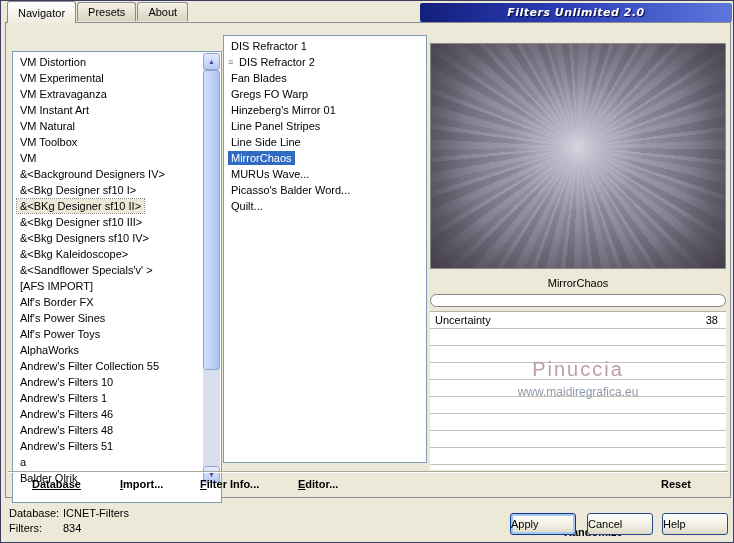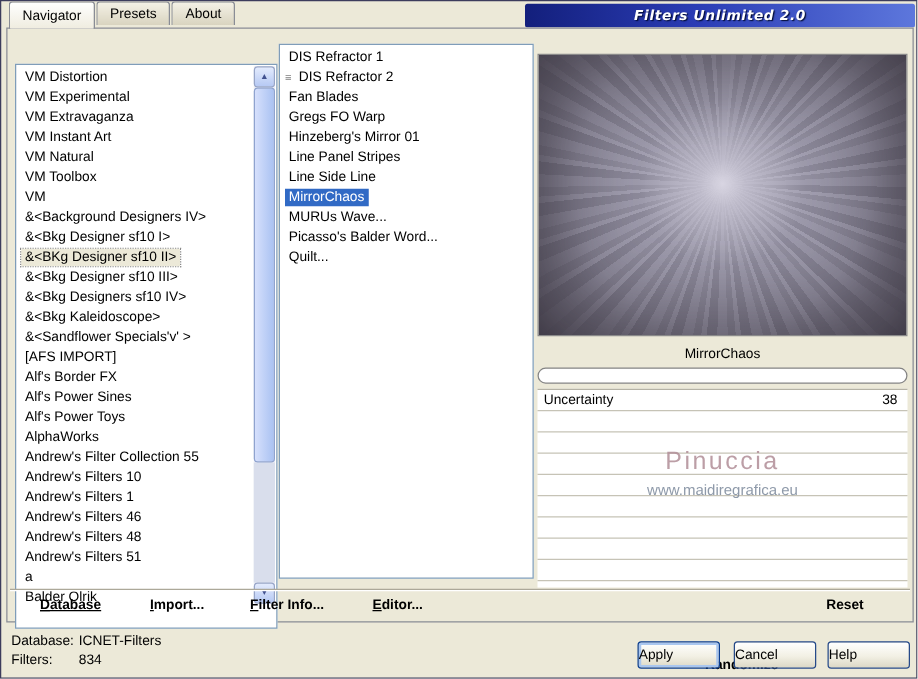--- a/index.html
+++ b/index.html
@@ -3,21 +3,21 @@
 <meta charset="utf-8">
 <style>
   html,body{margin:0;padding:0;background:#fff;}
   #dialog{
     position:relative;width:734px;height:543px;box-sizing:border-box;
     background:#ece9d8;border:1px solid #3c3c5c;
     font-family:"Liberation Sans",sans-serif;font-size:11px;color:#000;
     overflow:hidden;
   }
   
-  .tabs{position:absolute;left:6px;top:0;height:22px;display:flex;align-items:flex-start;gap:1px;z-index:3;}
+  .tabs{position:absolute;left:6px;top:0;height:22px;display:flex;align-items:center;gap:1px;z-index:3;}
   .tab{
     box-sizing:border-box;border:1px solid #898c95;border-bottom:none;border-radius:3px 3px 0 0;
     padding:3px 10px 2px;background:linear-gradient(#f4f1e6,#d9d4c0);height:19px;margin-bottom:1px;
     cursor:default;white-space:nowrap;
   }
   .tab.selected{
     background:linear-gradient(#ffffff,#efecdf);height:22px;margin-bottom:0;padding-top:5px;z-index:4;
   }
   
   .banner{

